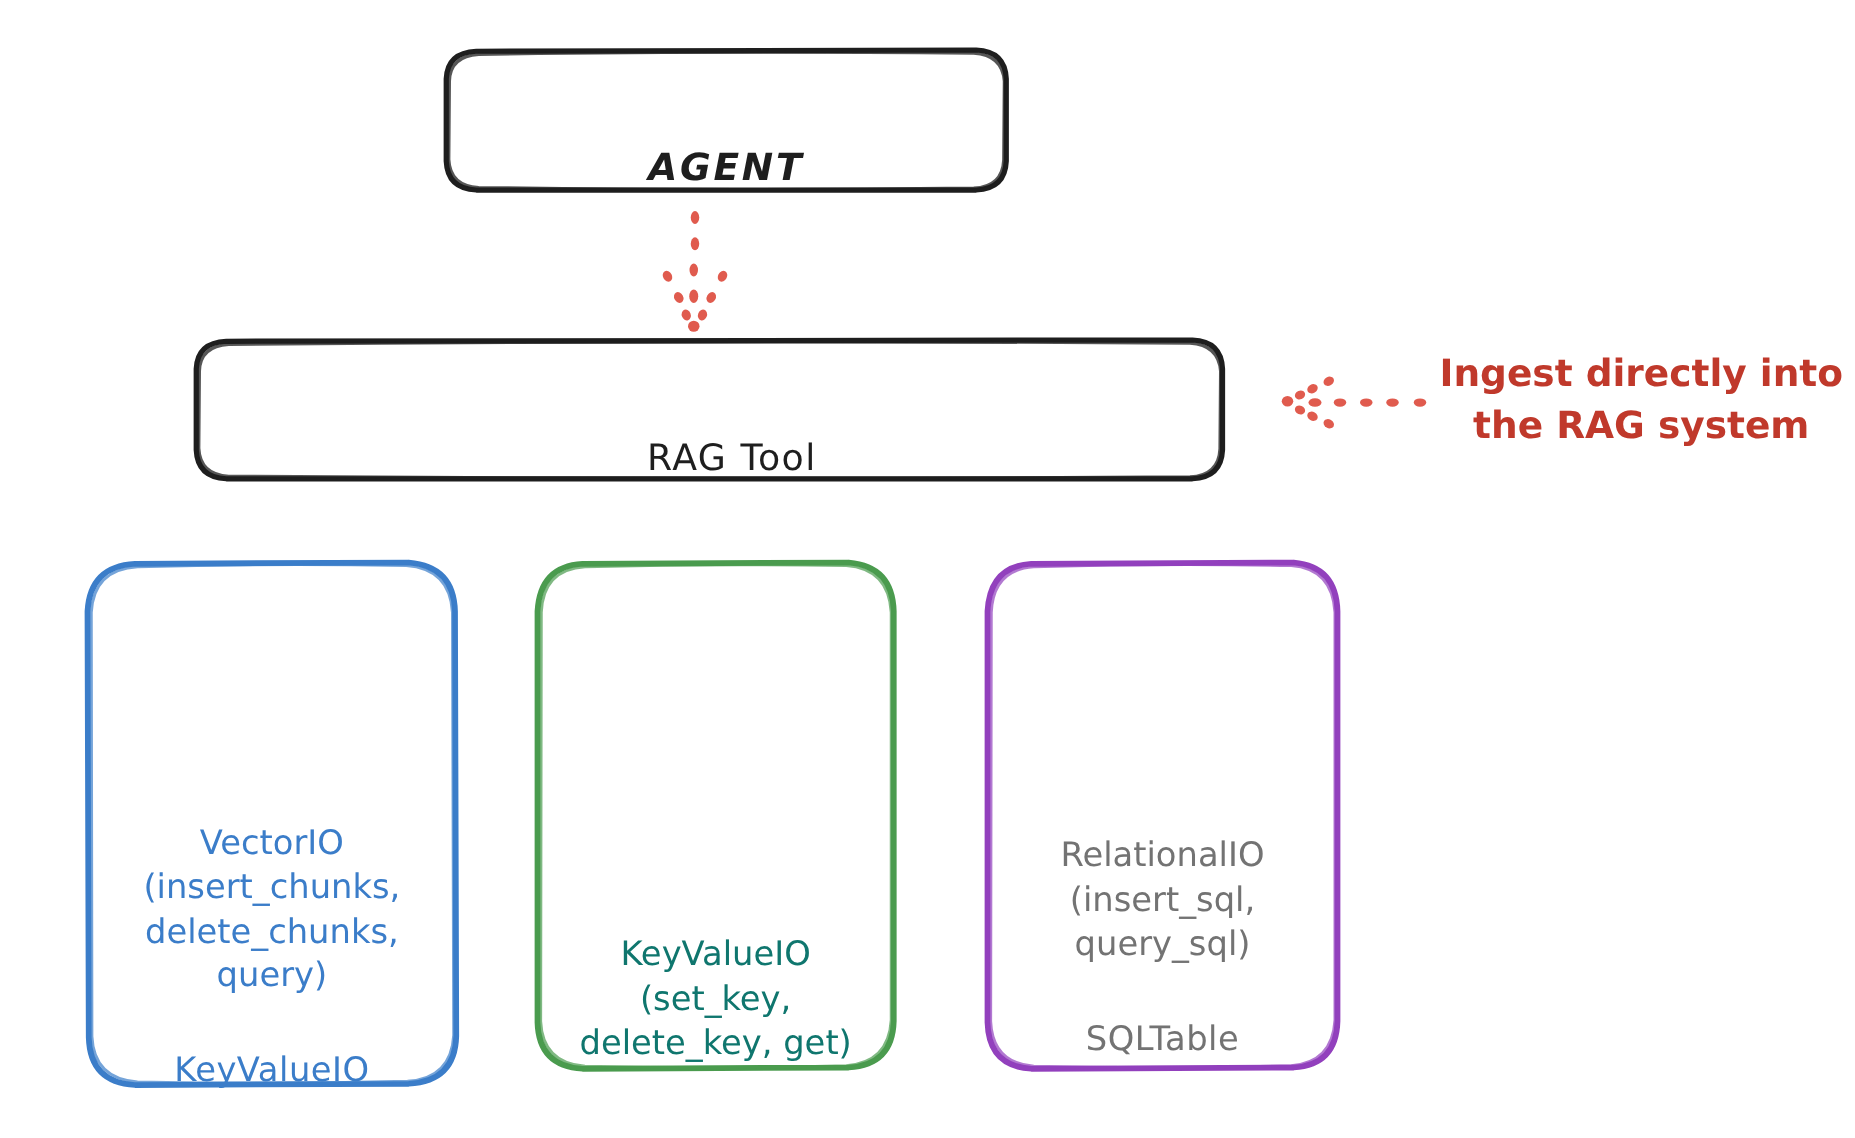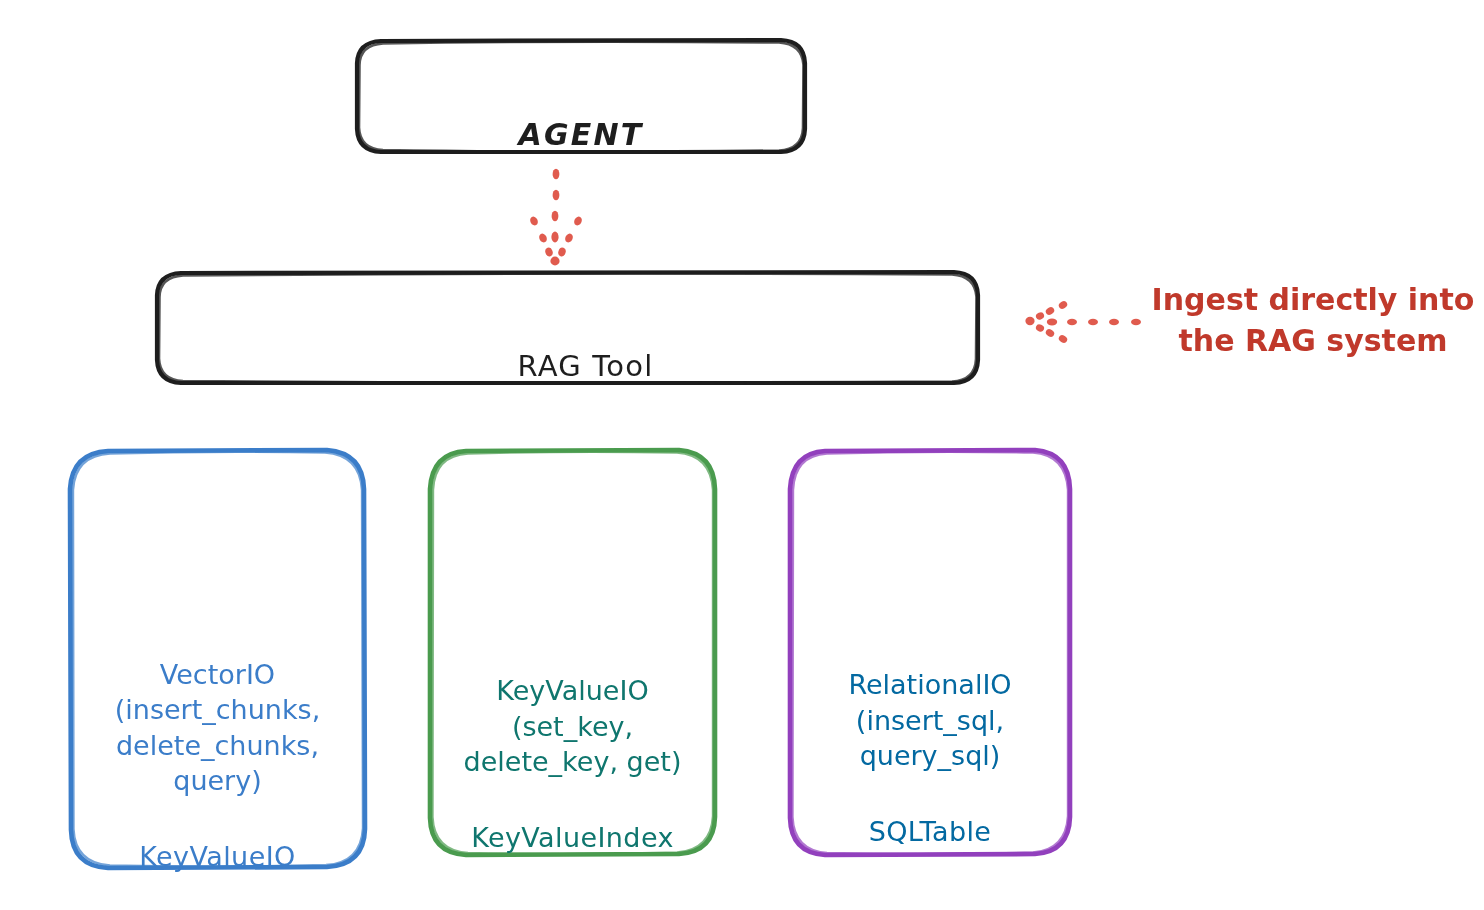--- a/index.html
+++ b/index.html
@@ -110,21 +110,21 @@
     font-weight: 500;
     letter-spacing: 0.4px;
     font-family: "DejaVu Sans", sans-serif;
   }
 
   .node-vector .leaf-api,
   .node-vector .leaf-index { color: #3b7dc9; }
   .node-keyvalue .leaf-api,
   .node-keyvalue .leaf-index { color: #0f766e; }
   .node-relational .leaf-api,
-  .node-relational .leaf-index { color: #0369a1; }
+  .node-relational .leaf-index { color: #737373; }
 
   
   .node-vector .leaf-stack { transform: translateY(4px); }
   .node-keyvalue .leaf-stack { transform: translateY(-2px); }
   .node-relational .leaf-stack { transform: translateY(-8px); }
 
   
   .annotation {
     position: absolute;
     left: 1148px;
@@ -230,21 +230,20 @@
 query)</div>
     <div class="leaf-index">KeyValueIO</div>
   </div>
 </div>
 
 <div class="node node-leaf node-keyvalue">
   <div class="leaf-stack">
     <div class="leaf-api">KeyValueIO
 (set_key,
 delete_key, get)</div>
-    <div class="leaf-index">KeyValueIndex</div>
   </div>
 </div>
 
 <div class="node node-leaf node-relational">
   <div class="leaf-stack">
     <div class="leaf-api">RelationalIO
 (insert_sql,
 query_sql)</div>
     <div class="leaf-index">SQLTable</div>
   </div>

